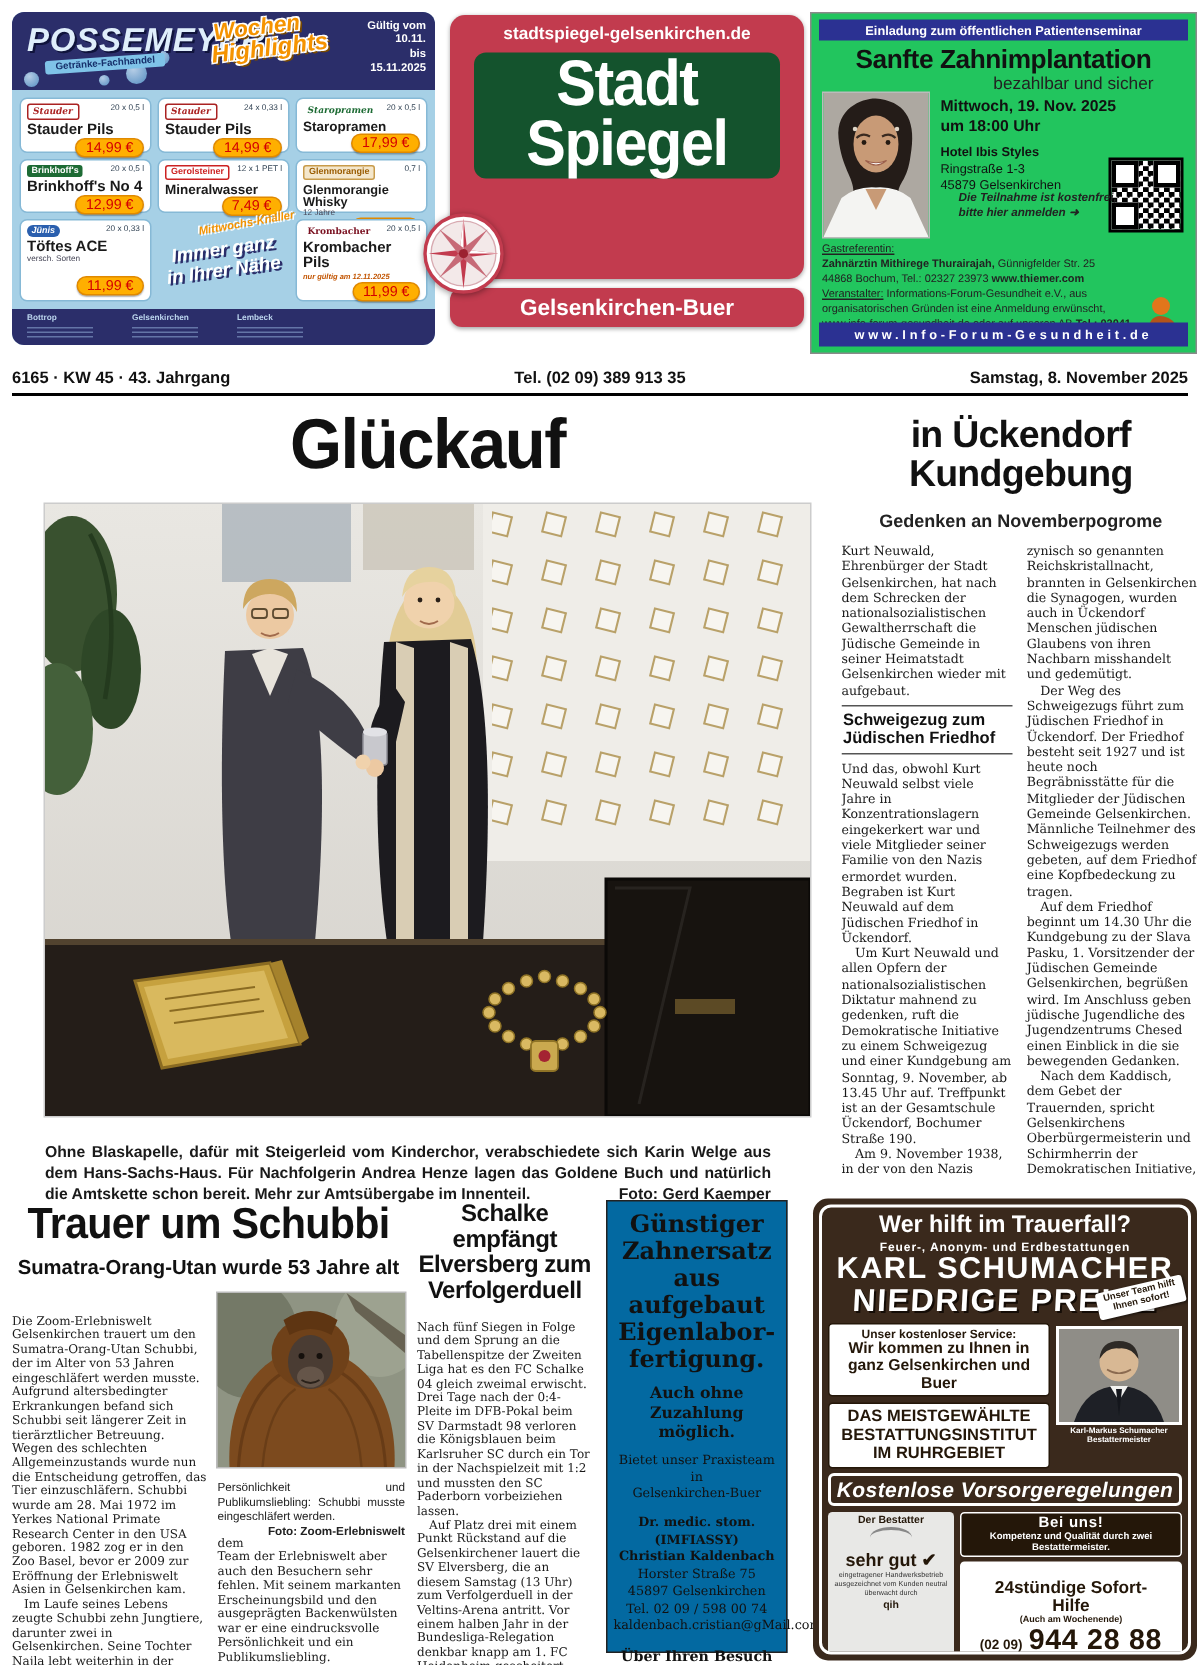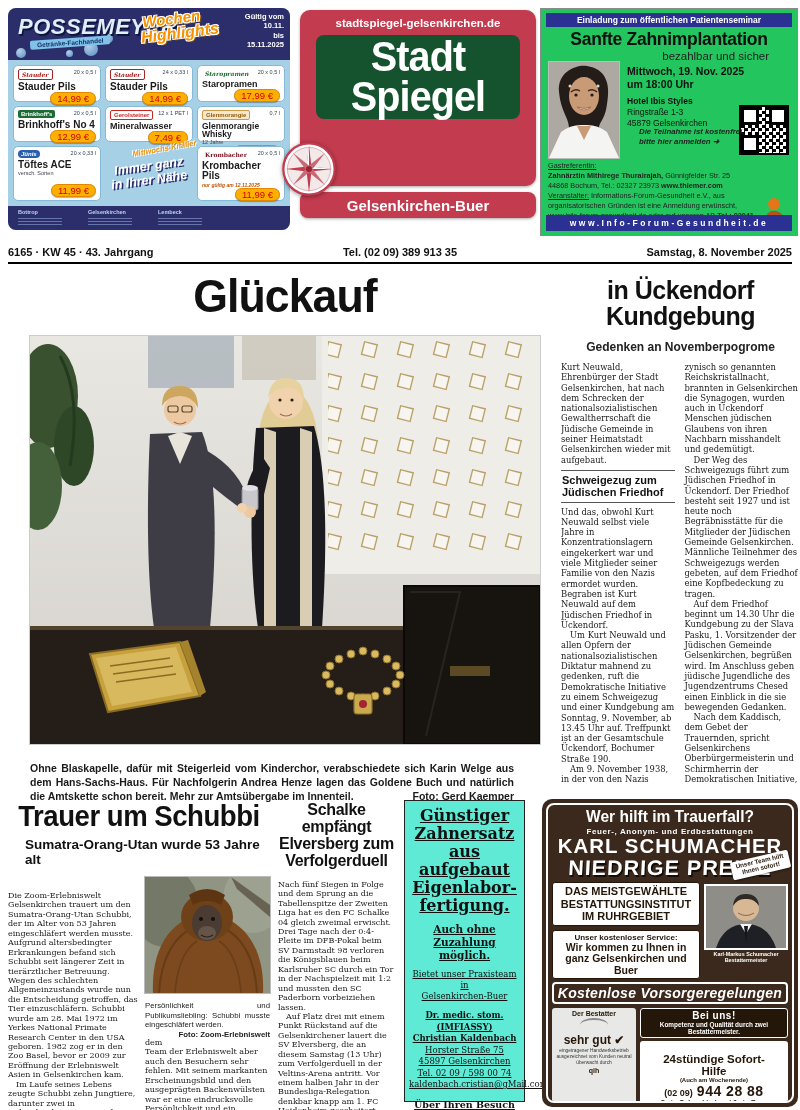--- a/index.html
+++ b/index.html
@@ -111,38 +111,38 @@
     font-size:8.4px;line-height:1.225;color:#191919;overflow:hidden;}
   .kb p{margin:0;text-indent:9px;}
   .kb p.noind{text-indent:0;}
   .ksub{border-top:1.2px solid #555;border-bottom:1.2px solid #555;margin:5px 0 4px 0;padding:3px 1px;
     font-family:"Liberation Sans",sans-serif;font-weight:bold;font-size:11px;line-height:1.12;
     break-inside:avoid;color:#111;}
 
   
   .schubbi{left:8px;top:800px;width:262px;}
   .h-schubbi{text-align:center;font-weight:bold;font-size:29px;letter-spacing:-.5px;transform:scaleX(.95);}
-  .h-schubbi-sub{text-align:left;font-weight:bold;font-size:13.5px;margin-top:4px;margin-left:17px;}
+  .h-schubbi-sub{text-align:center;font-weight:bold;font-size:13.5px;margin-top:4px;}
   .schubbi-cols{display:flex;gap:7px;margin-top:10px;}
   .s-col1{width:130px;font-size:8px;line-height:1.18;color:#191919;}
   .s-col1 p{margin:0;} .s-col1 p + p{text-indent:8px;}
   .s-col1 p:first-child{margin-top:14px;}
   .s-col2{width:125px;}
   .schubbi-img{width:125px;height:116px;box-shadow:0 0 0 1px #bbb;}
   .cap-schubbi{margin-top:4px;font-size:7.8px;line-height:1.25;text-align:justify;color:#222;}
   .s-col2 .rest{margin-top:7px;font-size:8px;line-height:1.18;color:#191919;}
 
   .schalke{left:278px;top:802px;width:117px;}
   .h-schalke{text-align:center;font-weight:bold;font-size:16px;line-height:1.06;letter-spacing:-.3px;}
   .schalke-body{margin-top:10px;font-size:8px;line-height:1.18;color:#191919;}
   .schalke-body p{margin:0;} .schalke-body p + p{text-indent:8px;}
 
   
-  .zahn{left:404px;top:800px;width:121px;height:302px;border:1.5px solid #222;background:#5eead4;
-    font-family:"DejaVu Serif",serif;text-align:center;padding:6px 4px;box-sizing:border-box;color:#111;text-decoration:underline;}
+  .zahn{left:404px;top:800px;width:121px;height:302px;border:1.5px solid #222;background:#0369a1;
+    font-family:"DejaVu Serif",serif;text-align:center;padding:6px 4px;box-sizing:border-box;color:#111;}
   .z-title{font-weight:bold;font-size:16px;line-height:1.12;}
   .z-sub{font-weight:bold;font-size:10.5px;margin-top:9px;line-height:1.2;}
   .z-body{font-size:8.5px;margin-top:8px;line-height:1.3;}
   .z-doc{font-weight:bold;font-size:8.5px;margin-top:8px;line-height:1.35;}
   .z-addr{font-size:8.5px;line-height:1.35;}
   .z-close{font-weight:bold;font-size:9.5px;margin-top:8px;line-height:1.3;}
 
   
   .schu{left:542px;top:799px;width:256px;height:308px;background:#3a291c;border-radius:10px;
     box-sizing:border-box;padding:4px;}
@@ -177,21 +177,21 @@
   .k-rt4{font-weight:bold;font-size:7px;margin-top:1px;}
   .k-botr{flex:1;display:flex;flex-direction:column;gap:3px;}
   .k-beiuns{background:#241709;border:1px solid #fff;border-radius:3px;text-align:center;padding:1px;}
   .k-bu1{font-weight:bold;font-size:10px;letter-spacing:.5px;}
   .k-bu2{font-weight:bold;font-size:6.4px;line-height:1.15;}
   .k-hot{background:#fff;color:#241709;border-radius:3px;text-align:center;padding:12px;}
   .k-h1{font-weight:bold;font-size:11.5px;}
   .k-h2{font-size:6px;font-weight:bold;}
   .k-phone{display:flex;align-items:baseline;justify-content:center;gap:4px;}
   .k-pp{font-weight:bold;font-size:9px;}
-  .k-pn{font-weight:bold;font-size:14px;letter-spacing:.5px;}
+  .k-pn{font-weight:bold;font-size:19px;letter-spacing:.5px;}
   .k-loc{font-weight:bold;font-size:7px;}
   .k-fb{display:flex;align-items:center;gap:5px;padding:1px 3px;}
   .fb-ic{width:16px;height:16px;border:1.5px solid #fff;border-radius:3px;display:flex;align-items:center;
     justify-content:center;font-family:"DejaVu Serif",serif;font-weight:bold;font-size:13px;}
   .k-fbt{font-weight:bold;font-size:7.2px;line-height:1.15;}
   .k-fbt .w{font-size:9.5px;}
 </style>
 </head>
 <body>
 
@@ -584,25 +584,25 @@
 
   <div class="abs schu">
     <div class="schu-in">
       <div class="k-title">Wer hilft im Trauerfall?</div>
       <div class="k-serv">Feuer-, Anonym- und Erdbestattungen</div>
       <div class="k-name">KARL SCHUMACHER</div>
       <div class="k-band1">NIEDRIGE PREISE</div>
       <div class="k-mid">
         <div class="k-midl">
           <div class="k-wbox">
-            <div class="k-claim">DAS MEISTGEWÄHLTE BESTATTUNGSINSTITUT IM RUHRGEBIET</div>
-          </div>
-          <div class="k-wbox">
             <div class="k-slabel">Unser kostenloser Service:</div>
             <div class="k-stext">Wir kommen zu Ihnen in ganz Gelsenkirchen und Buer</div>
+          </div>
+          <div class="k-wbox">
+            <div class="k-claim">DAS MEISTGEWÄHLTE BESTATTUNGSINSTITUT IM RUHRGEBIET</div>
           </div>
         </div>
         <div class="k-midr">
           <div class="k-badge">
             <div>Unser Team hilft</div>
             <div>Ihnen sofort!</div>
           </div>
           <svg class="k-photo" viewBox="0 0 80 62" preserveAspectRatio="none">
             <rect width="80" height="62" fill="#96948e"></rect>
             <rect width="80" height="62" fill="#84827c" opacity=".4"></rect>

